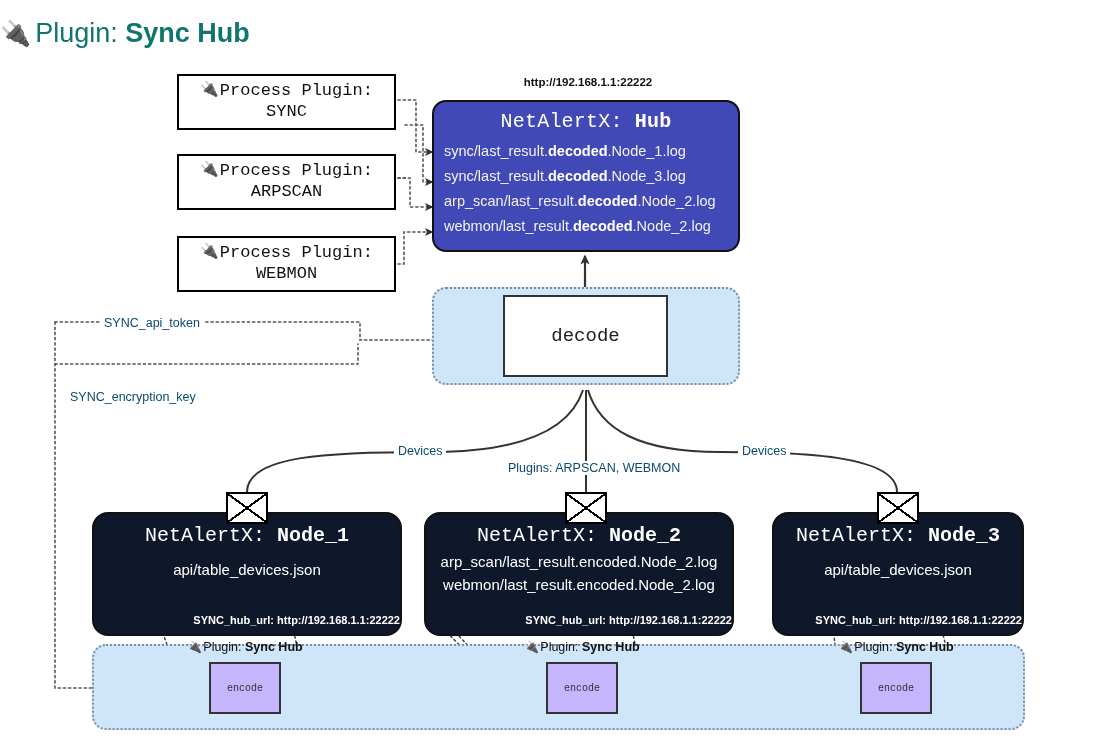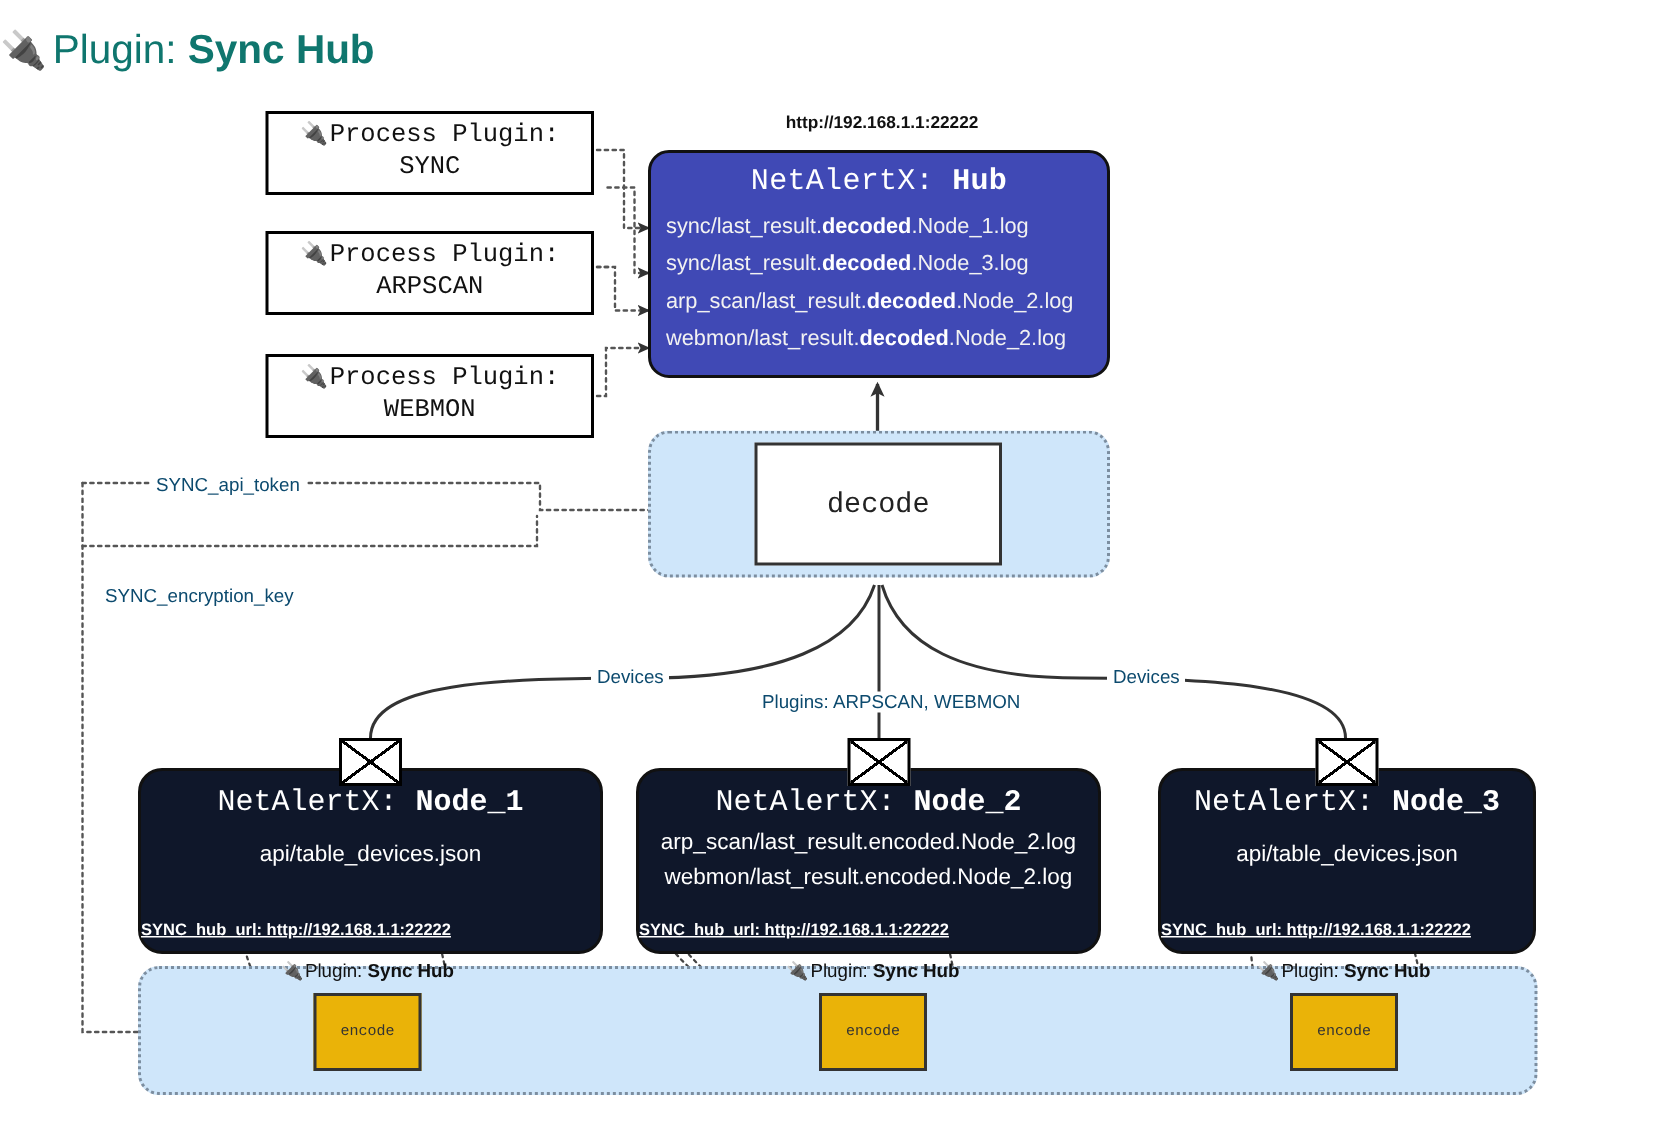--- a/index.html
+++ b/index.html
@@ -137,25 +137,24 @@
   .node .node-line {
     text-align: center;
     font-size: 15px;
     margin-top: 14px;
     white-space: nowrap;
     color: #ffffff;
   }
   .node .node-line.tight { margin-top: 6px; }
   .node .node-foot {
     position: absolute; left: 0; bottom: 8px; width: 100%;
-    text-align: left;
+    text-align: right;
     font-size: 11px; font-weight: bold;
     color: #ffffff;
     white-space: nowrap;
-    text-decoration: underline;
   }
   #node1 { left: 92px;  top: 512px; width: 310px; height: 124px; }
   #node2 { left: 424px; top: 512px; width: 310px; height: 124px; }
   #node3 { left: 772px; top: 512px; width: 252px; height: 124px; }
 
   
   .envelope {
     position: absolute;
     width: 42px; height: 32px;
     background: #ffffff;
@@ -190,21 +189,21 @@
     position: absolute; left: 50%; top: -22px;
     transform: translateX(-50%);
     font-size: 12.5px;
     color: #111;
     white-space: nowrap;
   }
   .encode-group .plugin-cap .plug { font-size: 12px; margin-right: 1px; }
   .encode-group .plugin-cap .strong { font-weight: bold; }
   .encode-box {
     width: 72px; height: 52px;
-    background: #eab308;
+    background: #c4b5fd;
     border: 2px solid #333;
     display: flex; align-items: center; justify-content: center;
     font-family: "Liberation Mono", "DejaVu Sans Mono", monospace;
     font-size: 10px;
     color: #333;
   }
   #enc1 { left: 209px; top: 662px; }
   #enc2 { left: 546px; top: 662px; }
   #enc3 { left: 860px; top: 662px; }
 </style>

